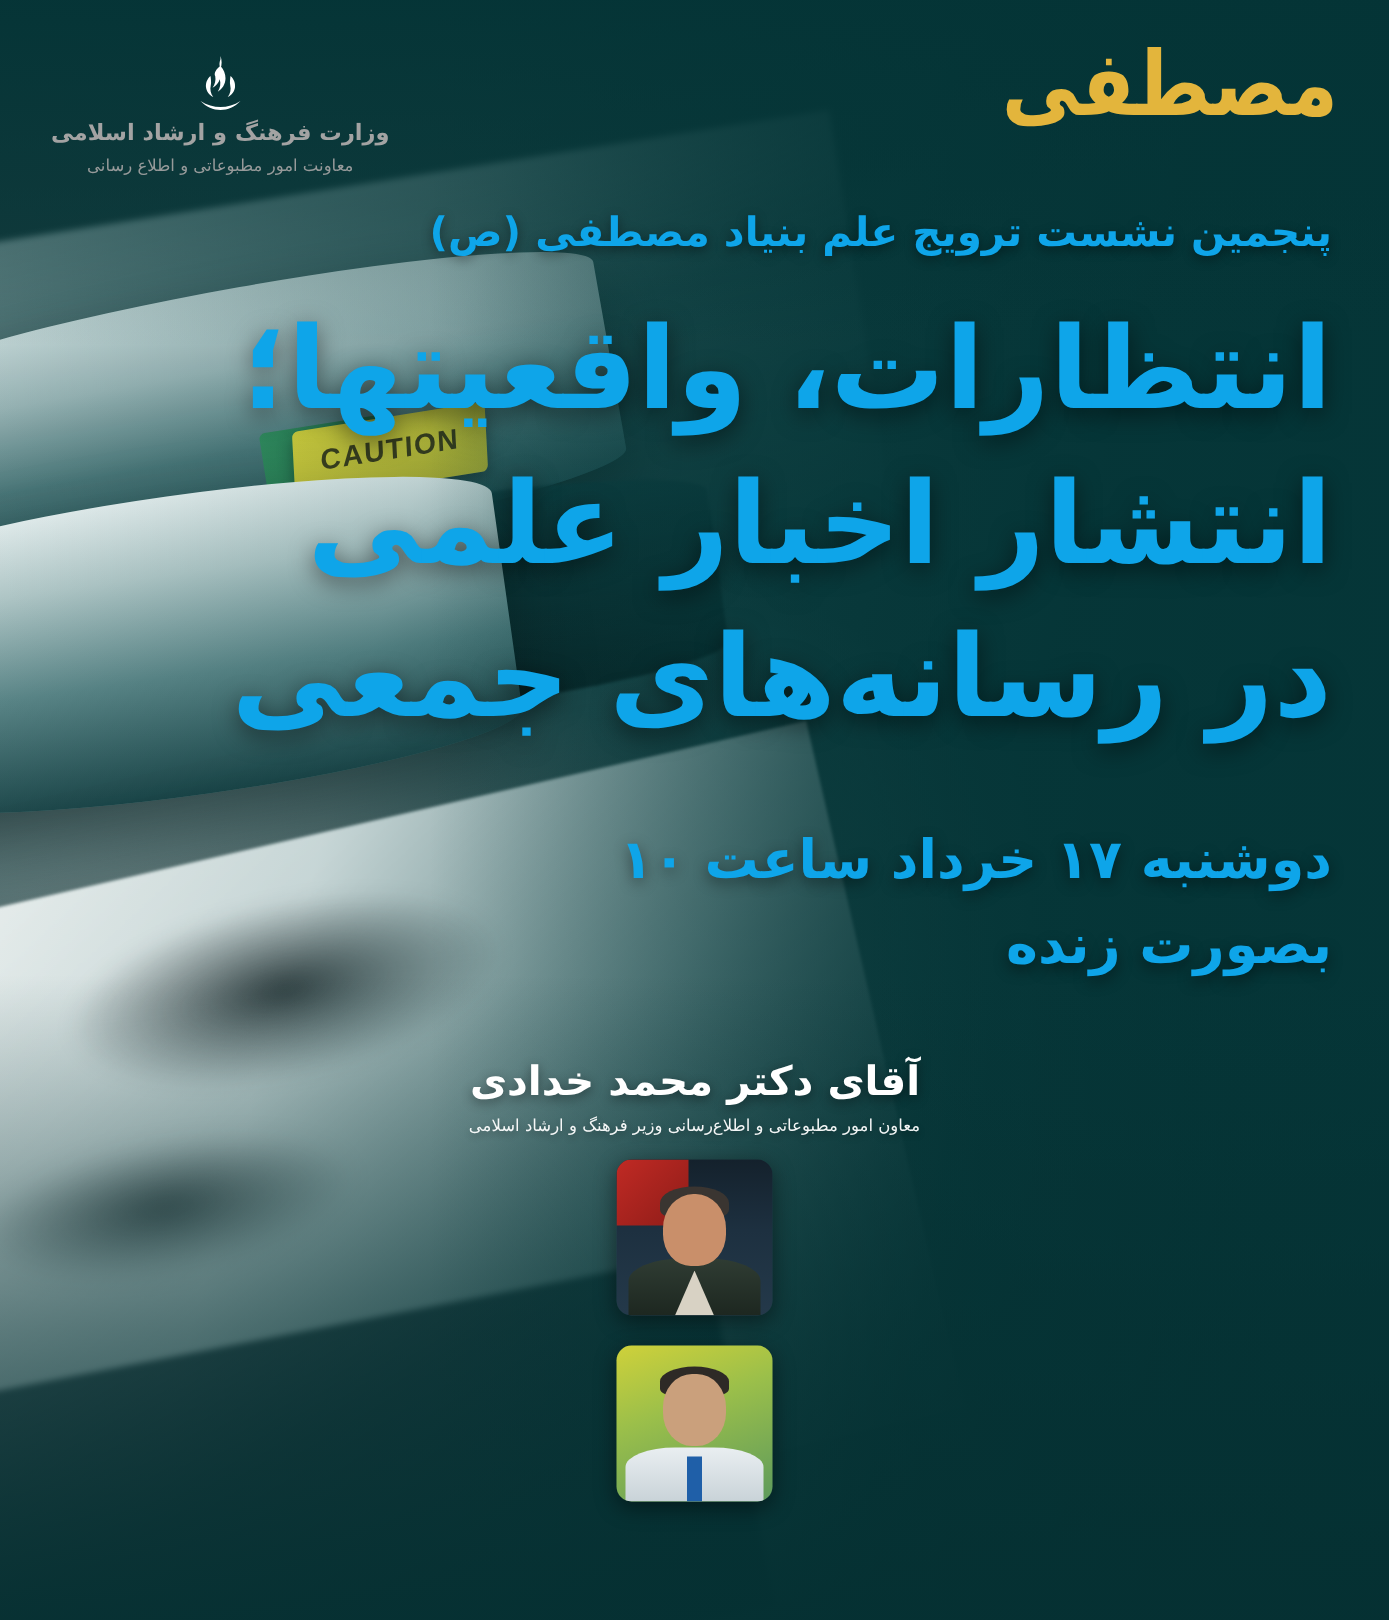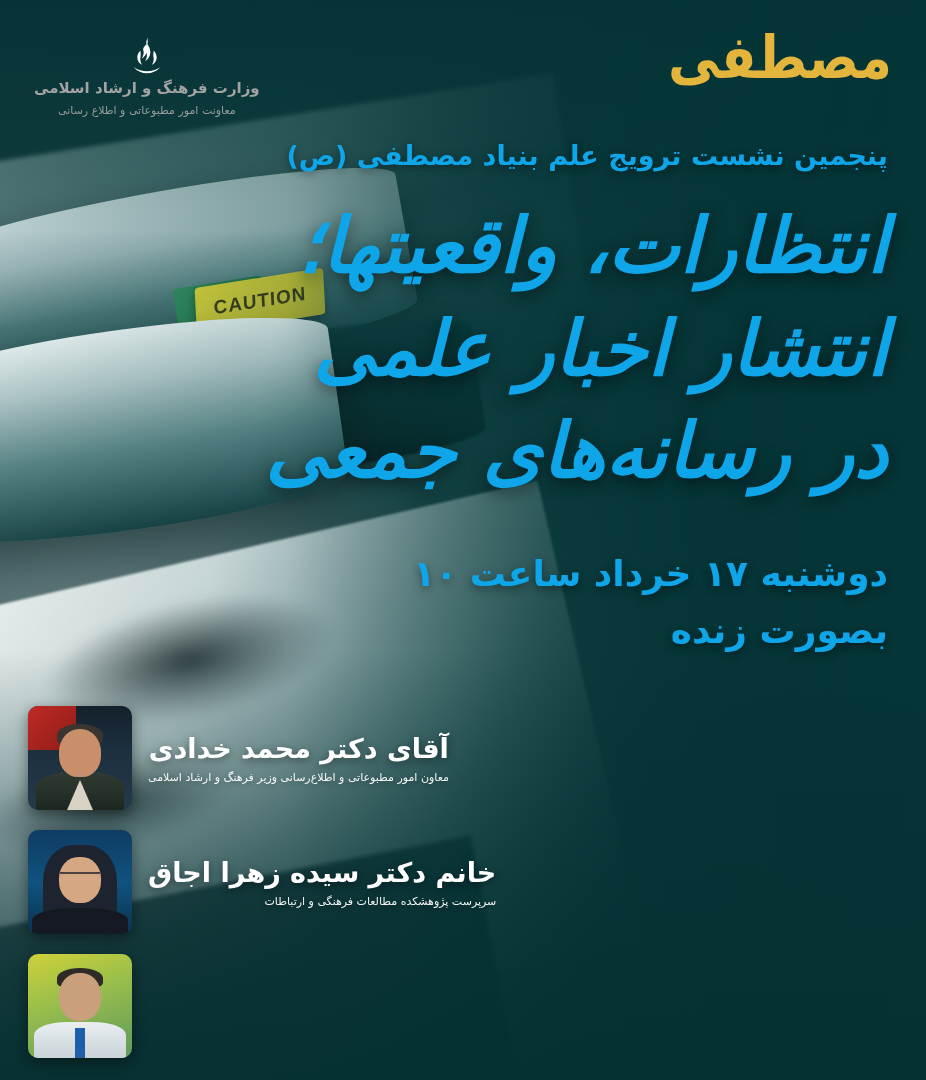--- a/index.html
+++ b/index.html
@@ -159,36 +159,36 @@
     font-size:27px; font-weight:bold;
     letter-spacing:-.3px;
     text-shadow:0 2px 8px rgba(0,0,0,.45);
   }
   .title {
     margin-top:24px;
     font-size:76px; font-weight:bold;
     line-height:1.35;
     text-shadow:0 4px 16px rgba(0,0,0,.5);
   }
-  .title span { display:block;font-style:italic; }
+  .title span { display:block; }
   .datetime {
     margin-top:42px;
     font-size:36px; font-weight:bold;
     line-height:1.6;
     text-shadow:0 3px 10px rgba(0,0,0,.45);
   }
   .datetime span { display:block; }
 
   
   .speakers {
     position:absolute; right:28px; top:706px; width:870px;
     display:flex; flex-direction:column; gap:20px;
   }
   .speaker {
-    display:flex; align-items:center; justify-content:flex-end; gap:16px;
+    display:flex; align-items:center; justify-content:flex-end; gap:16px;flex-direction:column;
   }
   .speaker-text { text-align:right; color:#ffffff; }
   .speaker-name {
     font-size:27px; font-weight:bold;
     text-shadow:0 2px 8px rgba(0,0,0,.45);
   }
   .speaker-role {
     font-size:11px; margin-top:7px; opacity:.95;
     text-shadow:0 2px 6px rgba(0,0,0,.4);
   }
@@ -333,32 +333,20 @@
         <div class="speaker-role">معاون امور مطبوعاتی و اطلاع‌رسانی وزیر فرهنگ و ارشاد اسلامی</div>
       </div>
       <div class="avatar av1">
         <div class="body"></div>
           <div class="shirt"></div>
           <div class="hair"></div>
           <div class="head"></div>
       </div>
     </div>
 
-    <div class="speaker">
-      <div class="speaker-text">
-        <div class="speaker-name">خانم دکتر سیده زهرا اجاق</div>
-        <div class="speaker-role">سرپرست پژوهشکده مطالعات فرهنگی و ارتباطات</div>
-      </div>
-      <div class="avatar av2">
-        <div class="scarf"></div>
-          <div class="face"></div>
-          <div class="glasses"></div>
-          <div class="shoulders"></div>
-      </div>
-    </div>
 
     <div class="speaker">
       <div class="avatar av3">
         <div class="body"></div>
           <div class="lanyard"></div>
           <div class="hair"></div>
           <div class="head"></div>
       </div>
     </div>
 

